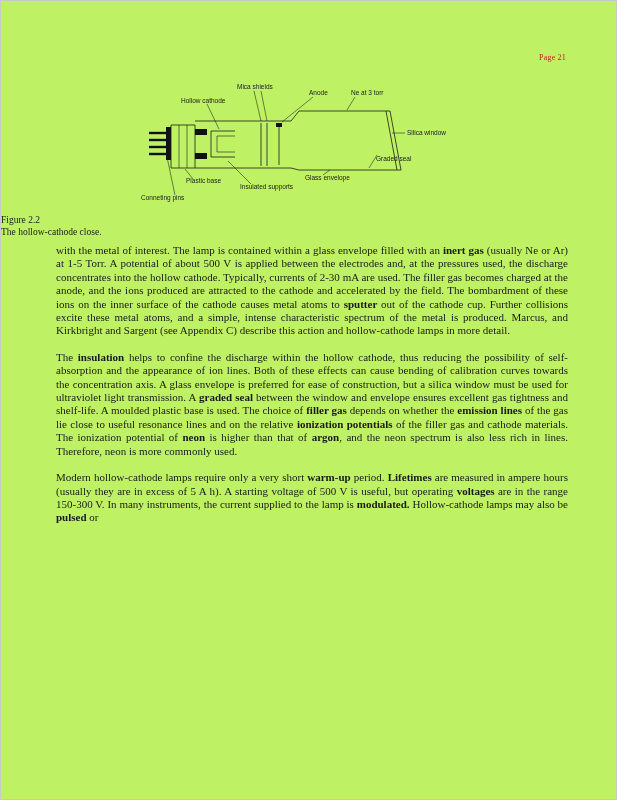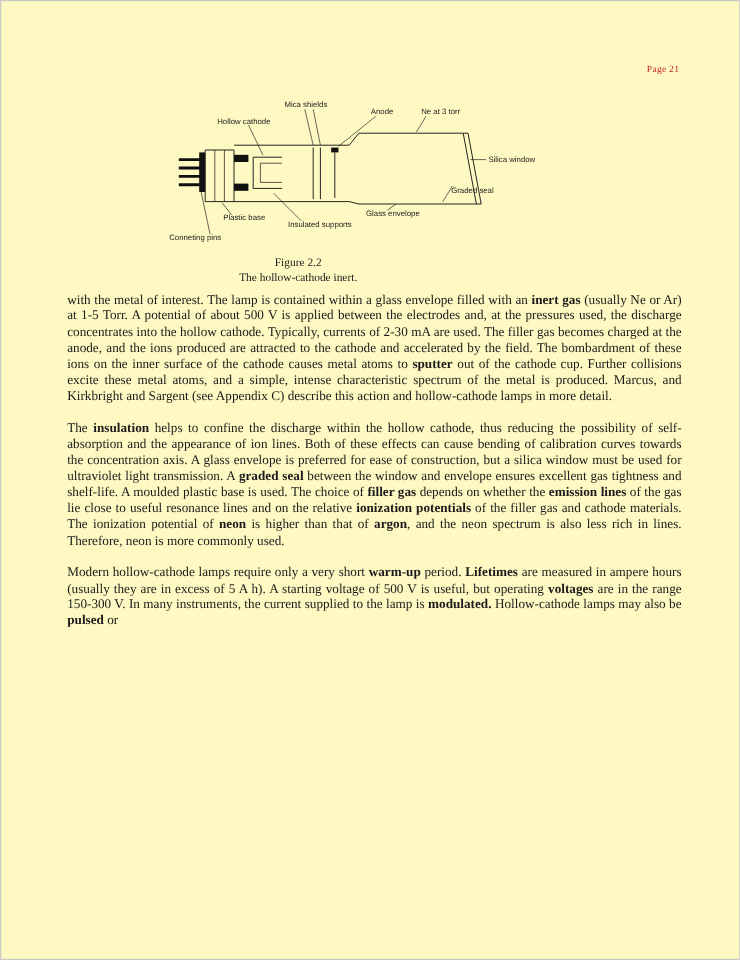--- a/index.html
+++ b/index.html
@@ -1,34 +1,34 @@
 <!DOCTYPE html>
 <html><head>
 <meta charset="utf-8">
 <style>
   html, body { margin:0; padding:0; background:#ffffff; }
   .page {
-    position:relative; width:617px; height:800px; background:#fef9c3;
+    position:relative; width:617px; height:800px; background:#bef264;
     border:1px solid #c9c9c9; box-sizing:border-box; overflow:hidden;
     font-family:"Liberation Serif", serif; color:#1a1a1a;
   }
   .page-number {
     position:absolute; top:52px; right:50px;
     font-size:8px; color:#c22020; letter-spacing:0.2px;
   }
   .figure-svg { position:absolute; left:132px; top:76px; width:330px; height:130px; }
   .figure-svg text { font-family:"Liberation Sans", sans-serif; font-size:6.5px; fill:#1a1a1a; stroke:none; }
   .figure-svg .stroke { stroke:#1a1a1a; fill:none; stroke-width:0.8; stroke-linejoin:round; }
   .figure-svg .leader { stroke:#1a1a1a; fill:none; stroke-width:0.55; }
   .figure-svg .solid  { fill:#111111; stroke:none; }
   .figure-svg .pin    { stroke:#111111; stroke-width:2.4; }
   .figure-svg .thin   { stroke:#1a1a1a; fill:none; stroke-width:0.6; }
   .caption {
     position:absolute; top:214px; left:0; width:495px;
-    text-align:center; font-size:9.5px; line-height:11.5px;
+    font-size:9.5px; line-height:11.5px;
   }
   .body-text {
     position:absolute; top:243px; left:55px; width:512px;
     font-size:11px; line-height:13.4px; text-align:justify;
   }
   .body-text p { margin:0 0 13px 0; }
   .body-text b { font-weight:bold; }
 </style>
 </head>
 <body>
@@ -98,21 +98,21 @@
     <text x="274" y="58">Silica window</text>
     <text x="243" y="84">Graded seal</text>
     <text x="172" y="103">Glass envelope</text>
     <text x="107" y="112">Insulated supports</text>
     <text x="53" y="106">Plastic base</text>
     <text x="8" y="123">Conneting pins</text>
   </svg>
 
   <div class="caption">
     <div>Figure 2.2</div>
-    <div>The hollow-cathode inert.</div>
+    <div>The hollow-cathode close.</div>
   </div>
 
   <div class="body-text">
     <p><span>with the metal of interest. The lamp is contained within a glass envelope filled with an </span><b>inert gas</b><span> (usually Ne or Ar) at 1-5 Torr. A potential of about 500 V is applied between the electrodes and, at the pressures used, the discharge concentrates into the hollow cathode. Typically, currents of 2-30 mA are used. The filler gas becomes charged at the anode, and the ions produced are attracted to the cathode and accelerated by the field. The bombardment of these ions on the inner surface of the cathode causes metal atoms to </span><b>sputter</b><span> out of the cathode cup. Further collisions excite these metal atoms, and a simple, intense characteristic spectrum of the metal is produced. Marcus, and Kirkbright and Sargent (see Appendix C) describe this action and hollow-cathode lamps in more detail.</span></p>
     <p><span>The </span><b>insulation</b><span> helps to confine the discharge within the hollow cathode, thus reducing the possibility of self-absorption and the appearance of ion lines. Both of these effects can cause bending of calibration curves towards the concentration axis. A glass envelope is preferred for ease of construction, but a silica window must be used for ultraviolet light transmission. A </span><b>graded seal</b><span> between the window and envelope ensures excellent gas tightness and shelf-life. A moulded plastic base is used. The choice of </span><b>filler gas</b><span> depends on whether the </span><b>emission lines</b><span> of the gas lie close to useful resonance lines and on the relative </span><b>ionization potentials</b><span> of the filler gas and cathode materials. The ionization potential of </span><b>neon</b><span> is higher than that of </span><b>argon</b><span>, and the neon spectrum is also less rich in lines. Therefore, neon is more commonly used.</span></p>
     <p><span>Modern hollow-cathode lamps require only a very short </span><b>warm-up</b><span> period. </span><b>Lifetimes</b><span> are measured in ampere hours (usually they are in excess of 5 A h). A starting voltage of 500 V is useful, but operating </span><b>voltages</b><span> are in the range 150-300 V. In many instruments, the current supplied to the lamp is </span><b>modulated.</b><span> Hollow-cathode lamps may also be </span><b>pulsed</b><span> or</span></p>
   </div>
 
 </div>
 

